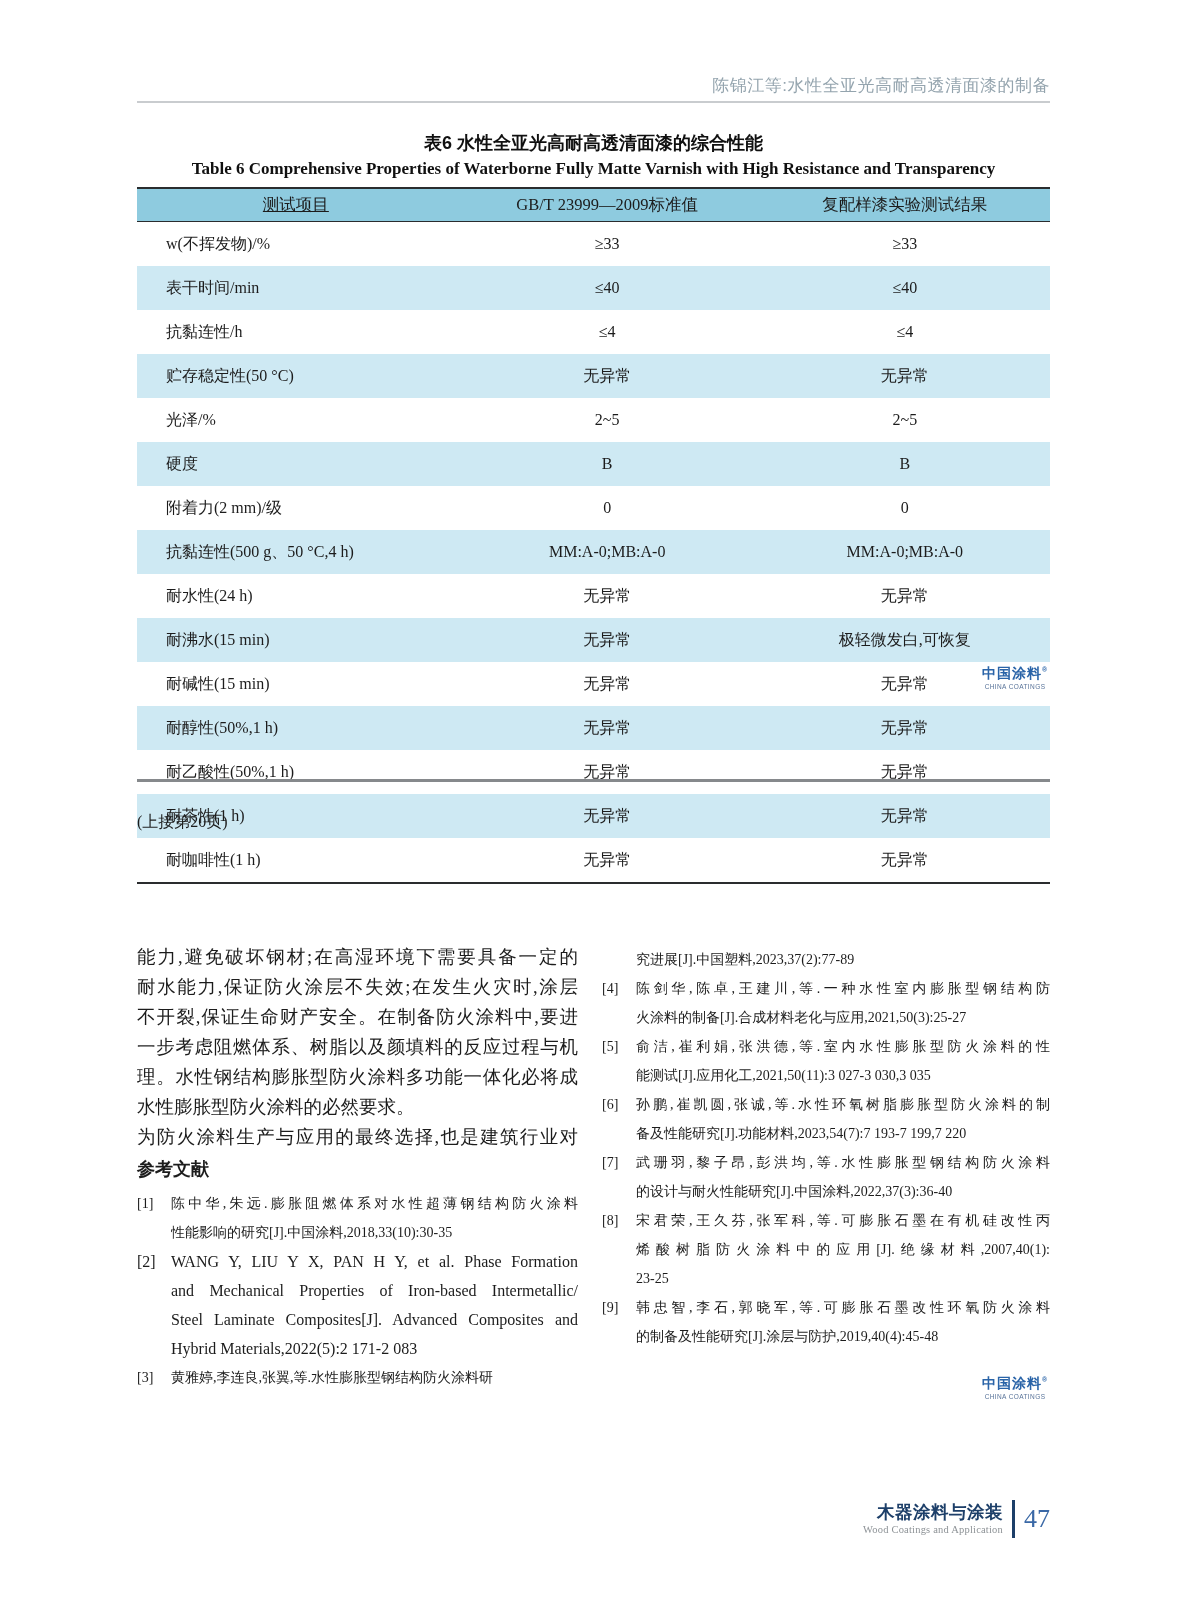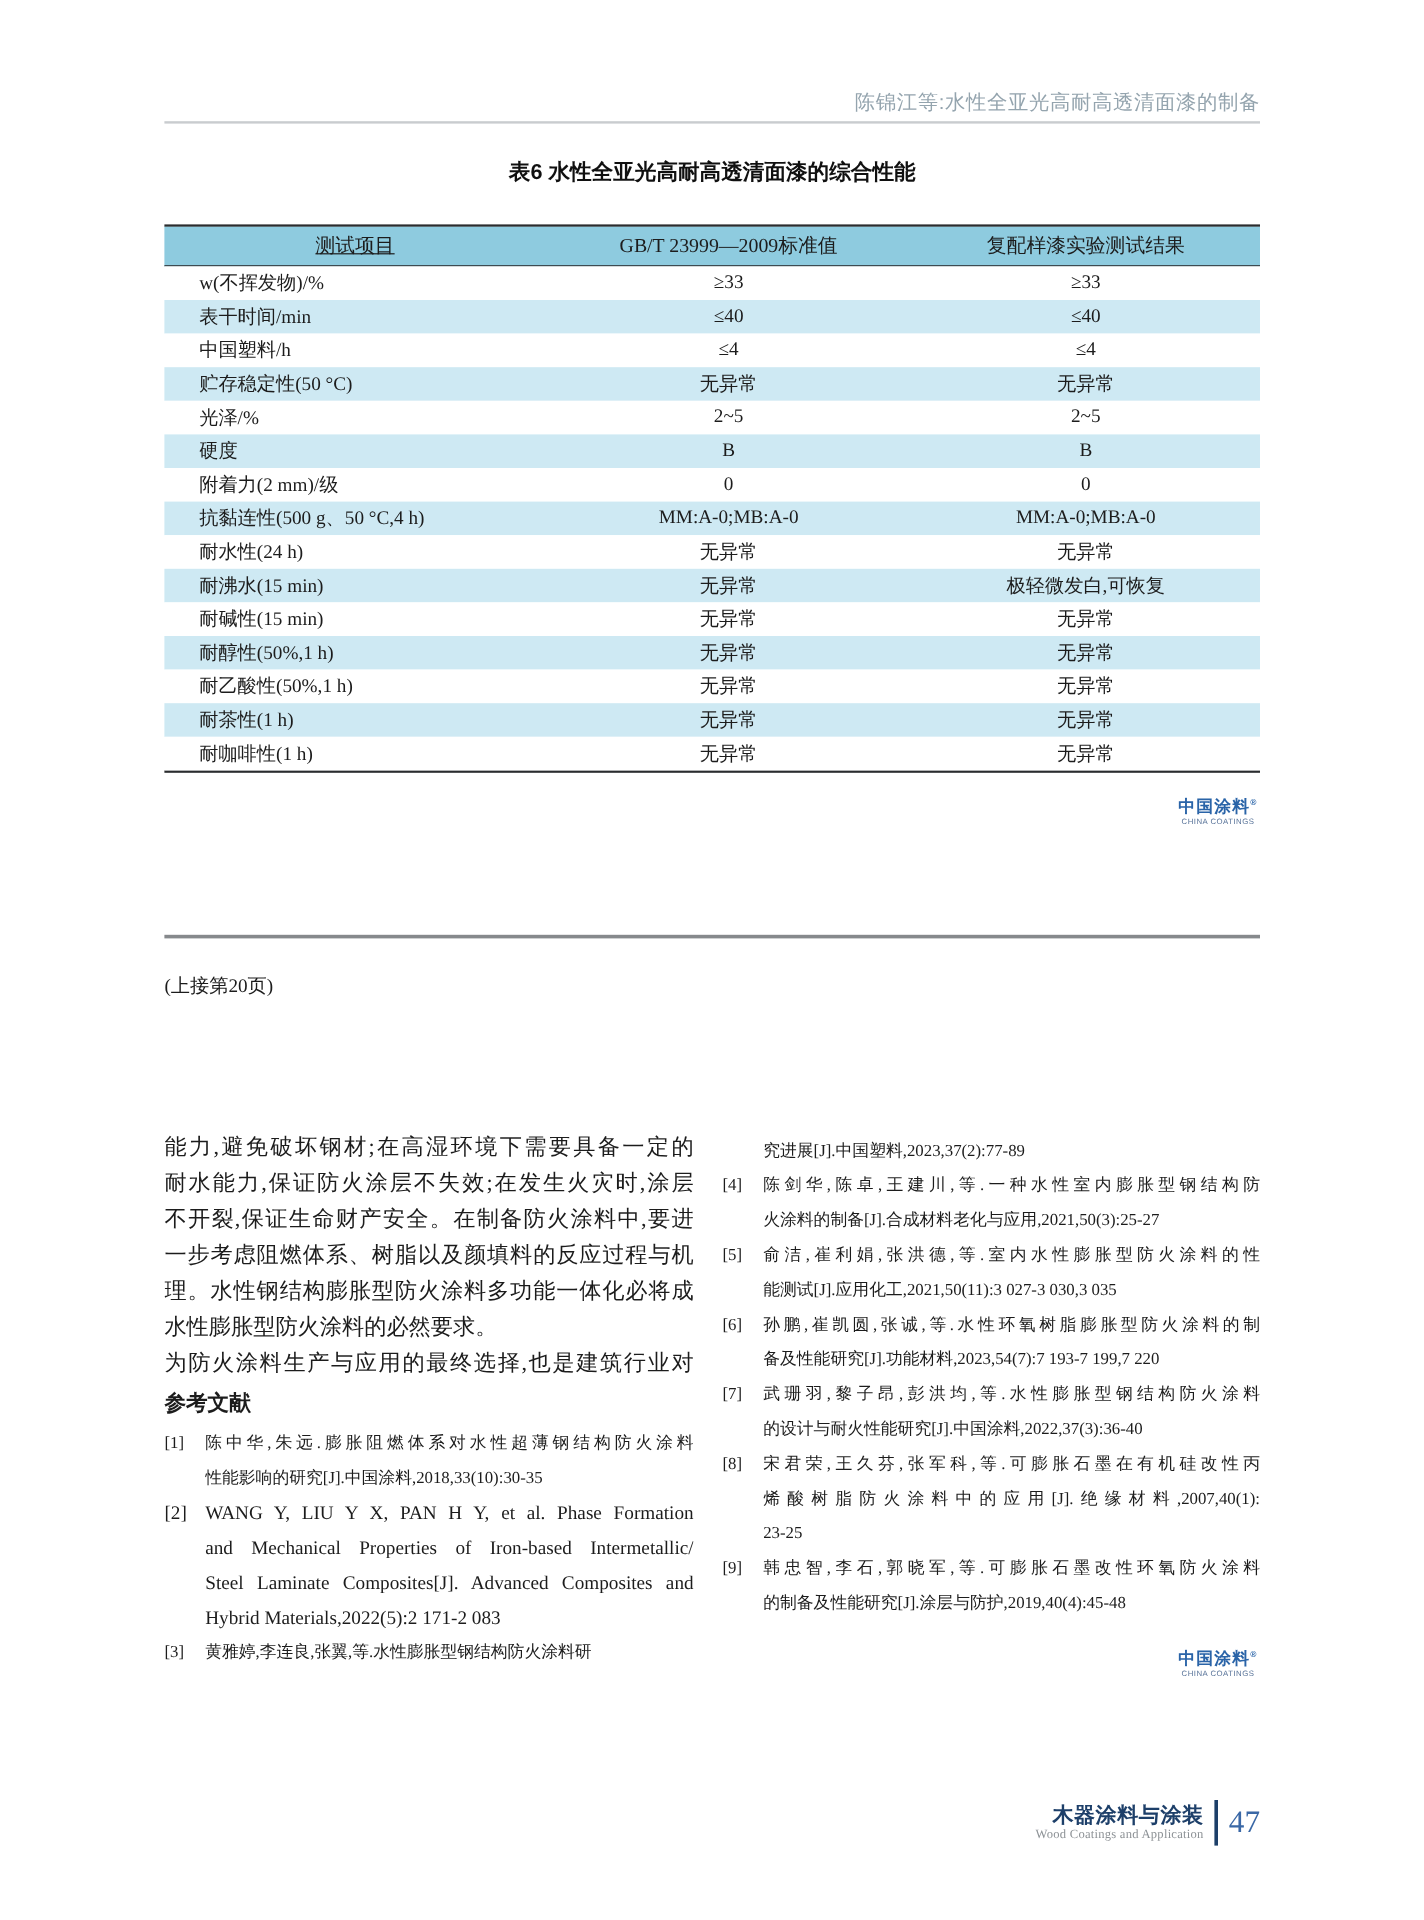--- a/index.html
+++ b/index.html
@@ -16,21 +16,21 @@
   .t-title-zh{position:absolute;top:131px;left:137px;width:913px;text-align:center;
         font-family:"Liberation Sans","DejaVu Sans",sans-serif;font-weight:bold;font-size:18px;color:#101010;}
   .t-title-en{position:absolute;top:159px;left:137px;width:913px;text-align:center;
         font-weight:bold;font-size:17px;color:#101010;}
 
   
   .ptable{position:absolute;top:187px;left:137px;width:913px;
         border-top:2px solid #2a2c2e;border-bottom:2px solid #2a2c2e;}
   .thead{display:flex;height:32px;align-items:center;background:#8ecbdf;
         border-bottom:1px solid #2a2c2e;font-size:16.5px;}
-  .trow{display:flex;height:28px;align-items:center;font-size:16px;background:#ffffff;}
+  .trow{display:flex;height:44px;align-items:center;font-size:16px;background:#ffffff;}
   .trow.alt{background:#cee9f3;}
   .c0{flex:0 0 34.8%;box-sizing:border-box;text-align:left;padding-left:29px;}
   .c1{flex:0 0 33.4%;text-align:center;}
   .c2{flex:1 1 auto;text-align:center;}
   .thead .c0{text-align:center;padding-left:0;text-decoration:underline;}
 
   
   .logo{position:absolute;width:74px;text-align:center;
         font-family:"Liberation Sans","DejaVu Sans",sans-serif;}
   .logo .zh{font-size:14px;font-weight:bold;color:#2a64a8;letter-spacing:1px;line-height:15px;}
@@ -71,40 +71,41 @@
 </style>
 </head>
 <body>
 
 <div class="page">
 
   <div class="running-head">陈锦江等:水性全亚光高耐高透清面漆的制备</div>
   <div class="head-rule"></div>
 
   <div class="t-title-zh">表6  水性全亚光高耐高透清面漆的综合性能</div>
+  <div class="t-title-en">Table 6  Comprehensive Properties of Waterborne Fully Matte Varnish with High Resistance and Transparency</div>
 
   <div class="ptable">
     <div class="thead">
       <div class="c0">测试项目</div>
       <div class="c1">GB/T 23999—2009标准值</div>
       <div class="c2">复配样漆实验测试结果</div>
     </div>
     <div id="tbody">
         <div class="trow">
           <div class="c0">w(不挥发物)/%</div>
           <div class="c1">≥33</div>
           <div class="c2">≥33</div>
         </div>
         <div class="trow alt">
           <div class="c0">表干时间/min</div>
           <div class="c1">≤40</div>
           <div class="c2">≤40</div>
         </div>
         <div class="trow">
-          <div class="c0">中国塑料/h</div>
+          <div class="c0">抗黏连性/h</div>
           <div class="c1">≤4</div>
           <div class="c2">≤4</div>
         </div>
         <div class="trow alt">
           <div class="c0">贮存稳定性(50 °C)</div>
           <div class="c1">无异常</div>
           <div class="c2">无异常</div>
         </div>
         <div class="trow">
           <div class="c0">光泽/%</div>

